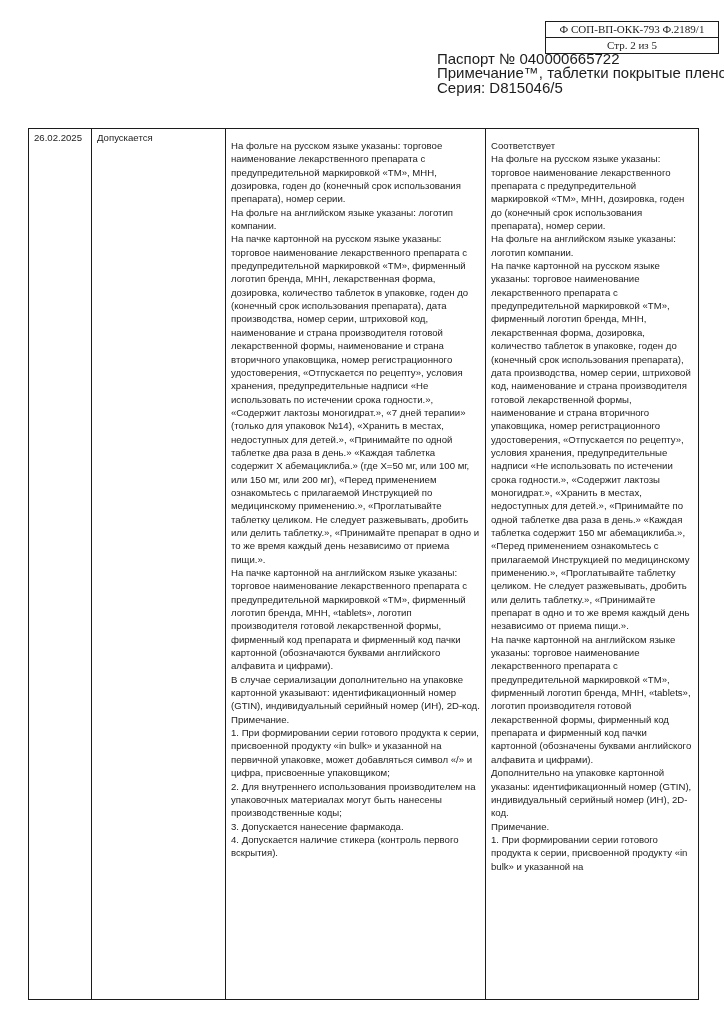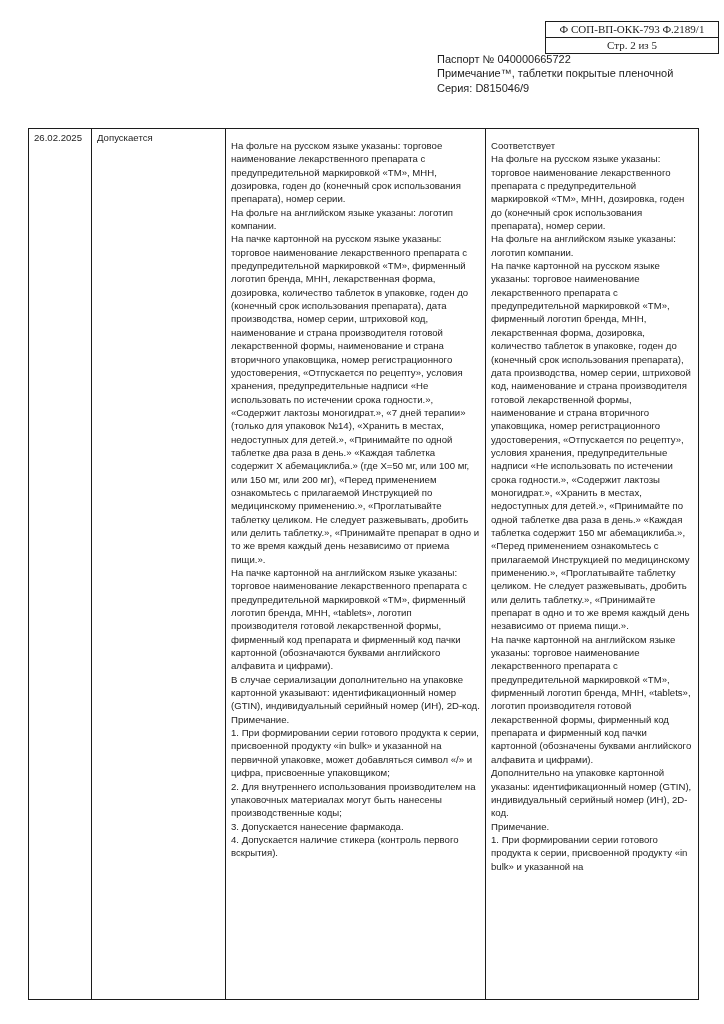--- a/index.html
+++ b/index.html
@@ -36,21 +36,21 @@
   .form-box-row.first {
     border-bottom: 1.5px solid #1c1c1c;
   }
 
   
   .header-block {
     position: absolute;
     left: 437px;
     top: 52px;
     width: 260px;
-    font-size: 11px;
+    font-size: 15px;
     line-height: 14.3px;
   }
   .header-line { white-space: nowrap; }
 
   
   .main-table {
     position: absolute;
     left: 28px;
     top: 128px;
     width: 670px;
@@ -90,21 +90,21 @@
 <div class="sheet">
 
   <div class="form-box">
     <div class="form-box-row first">Ф СОП-ВП-ОКК-793 Ф.2189/1</div>
     <div class="form-box-row">Стр. 2 из 5</div>
   </div>
 
   <div class="header-block">
     <div class="header-line">Паспорт № 040000665722</div>
     <div class="header-line">Примечание™, таблетки покрытые пленочной</div>
-    <div class="header-line">Серия: D815046/9</div>
+    <div class="header-line">Серия: D815046/5</div>
   </div>
 
   <table class="main-table">
     <colgroup>
       <col class="col-date">
       <col class="col-param">
       <col class="col-req">
       <col class="col-result">
     </colgroup>
     <tbody>

